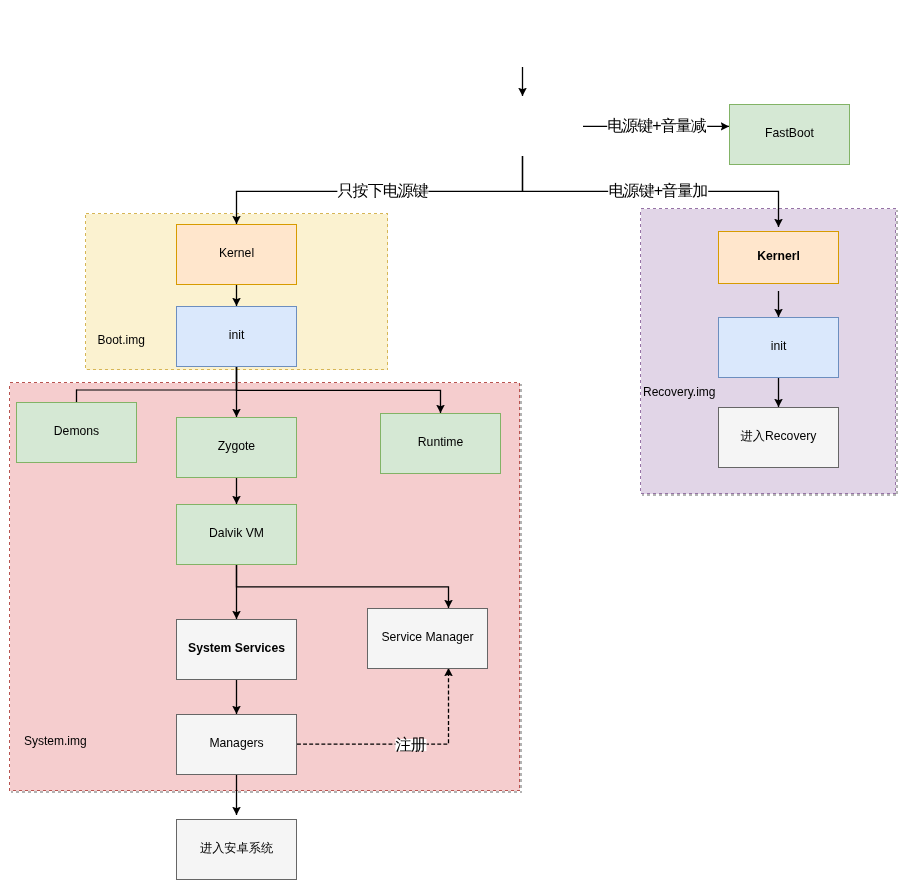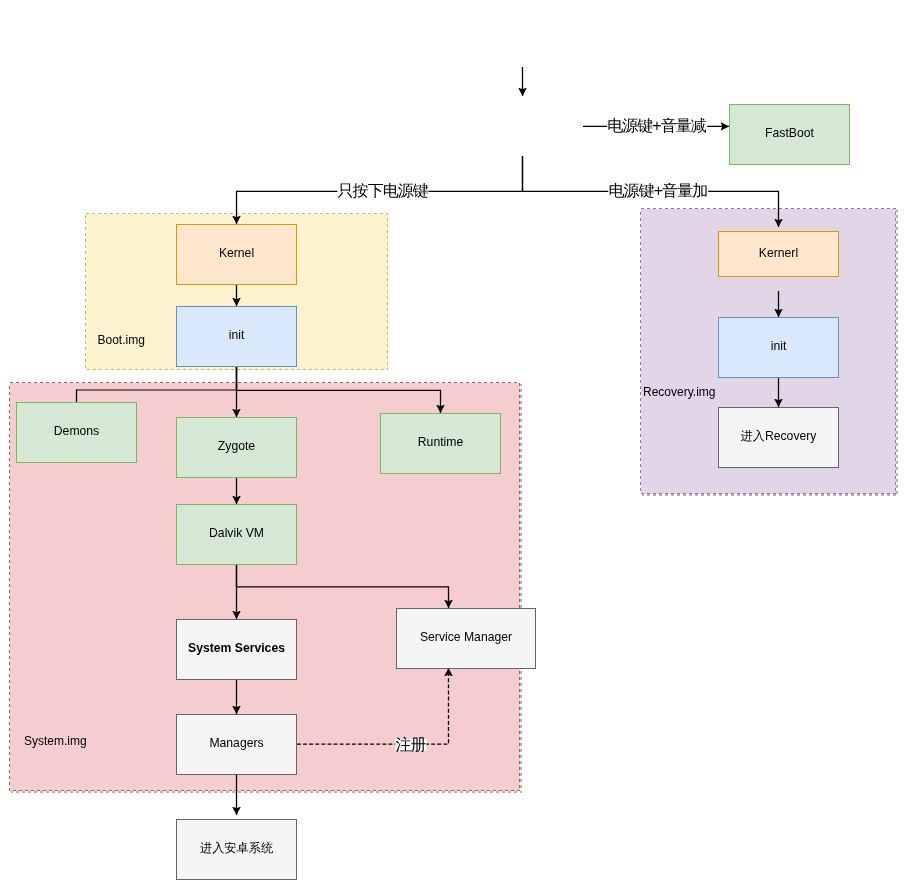--- a/index.html
+++ b/index.html
@@ -78,21 +78,21 @@
     </div>
 
   <div class="node" style="left:176px;top:224px;width:121px;height:61px;background:#ffe6cc;border-color:#d79b00;">
     <span>Kernel</span>
     </div>
 
   <div class="node" style="left:176px;top:306px;width:121px;height:61px;background:#dae8fc;border-color:#6c8ebf;">
     <span>init</span>
     </div>
 
-  <div class="node" style="left:718px;top:231px;width:121px;height:46px;background:#ffe6cc;border-color:#d79b00;">
+  <div class="node" style="left:718px;top:231px;width:121px;height:53px;background:#ffe6cc;border-color:#d79b00;font-weight:bold;">
     <span>Kernerl</span>
     </div>
 
   <div class="node" style="left:718px;top:317px;width:121px;height:61px;background:#dae8fc;border-color:#6c8ebf;">
     <span>init</span>
     </div>
 
   <div class="node" style="left:718px;top:407px;width:121px;height:61px;background:#f5f5f5;border-color:#666666;">
     <span>进入Recovery</span>
     </div>
@@ -110,21 +110,21 @@
     </div>
 
   <div class="node" style="left:176px;top:504px;width:121px;height:61px;background:#d5e8d4;border-color:#82b366;">
     <span>Dalvik VM</span>
     </div>
 
   <div class="node" style="left:176px;top:619px;width:121px;height:61px;background:#f5f5f5;border-color:#666666;font-weight:bold;">
     <span>System Services</span>
     </div>
 
-  <div class="node" style="left:396px;top:608px;width:140px;height:61px;background:#f5f5f5;border-color:#666666;">
+  <div class="node" style="left:367px;top:608px;width:121px;height:61px;background:#f5f5f5;border-color:#666666;">
     <span>Service Manager</span>
     </div>
 
   <div class="node" style="left:176px;top:714px;width:121px;height:61px;background:#f5f5f5;border-color:#666666;">
     <span>Managers</span>
     </div>
 
   <div class="node" style="left:176px;top:819px;width:121px;height:61px;background:#f5f5f5;border-color:#666666;">
     <span>进入安卓系统</span>
     </div>

